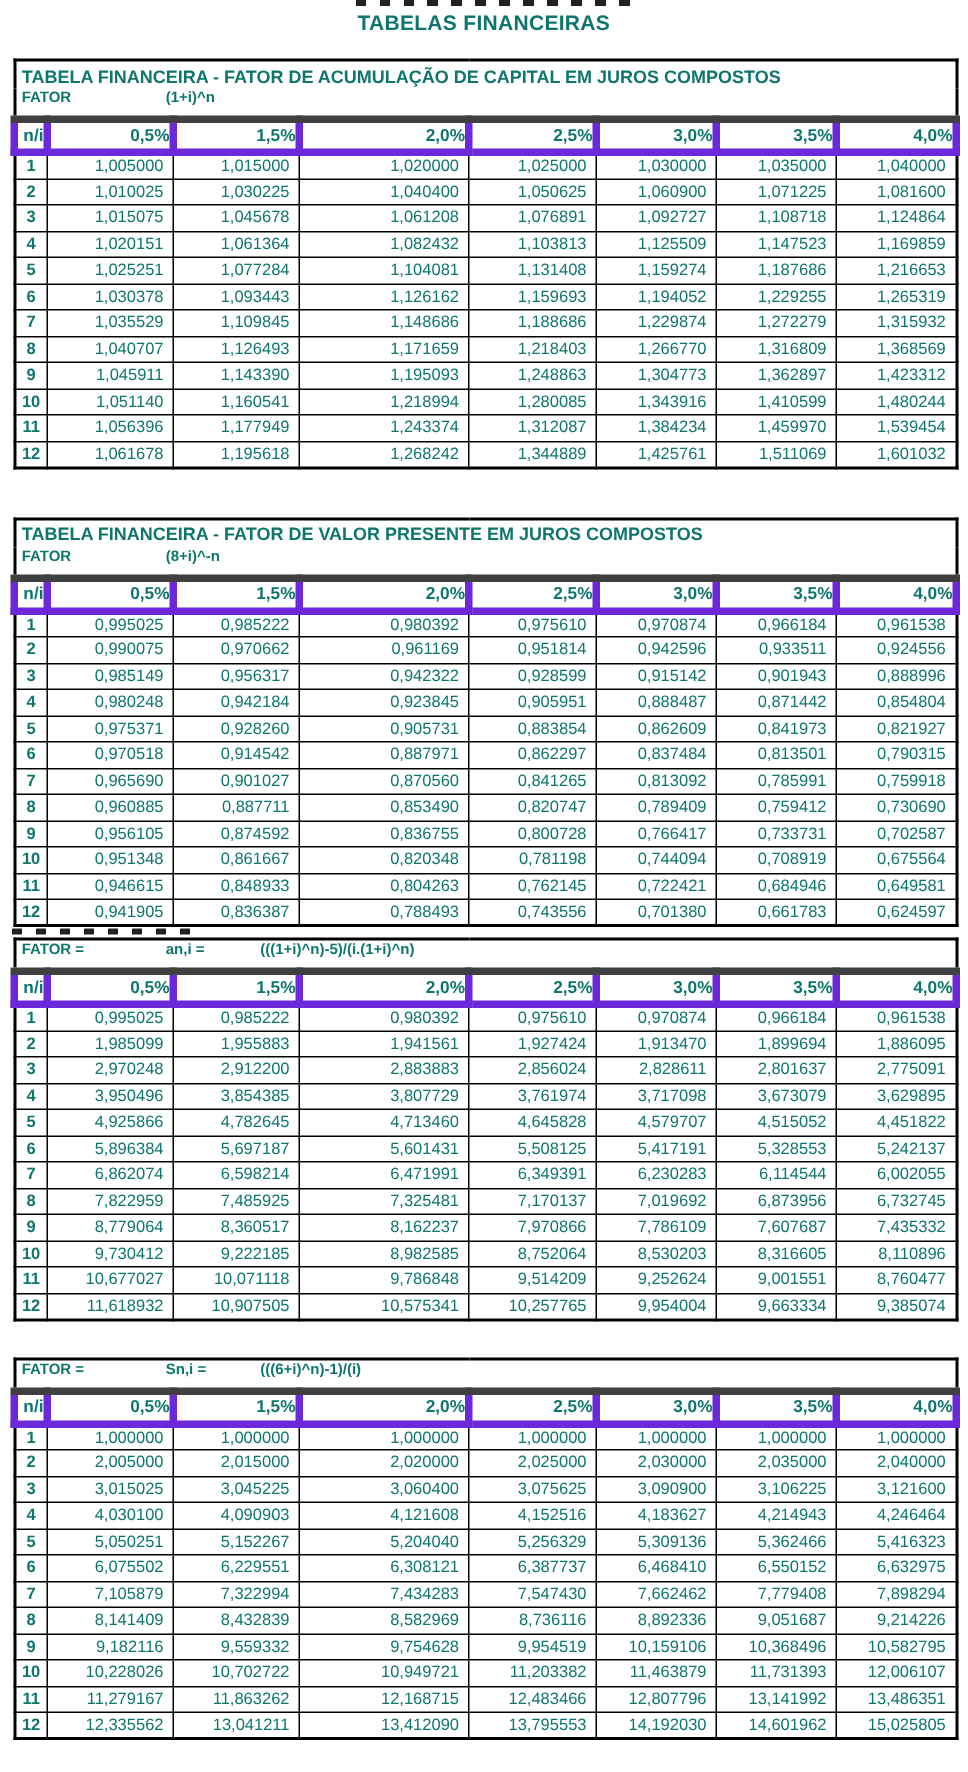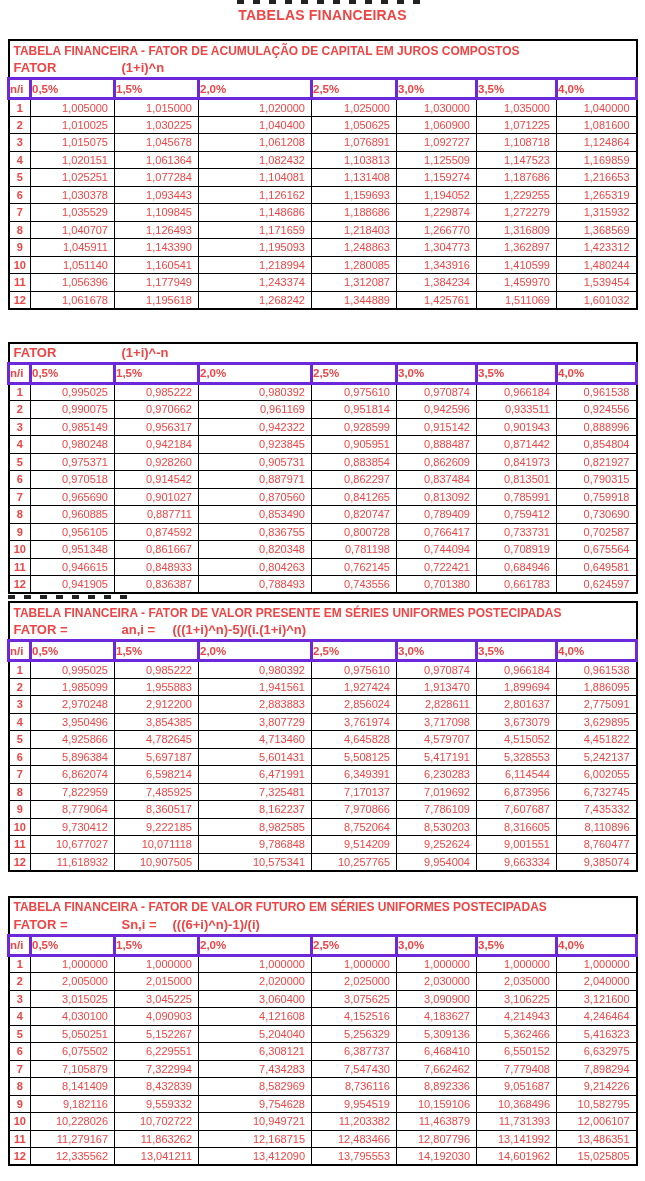--- a/index.html
+++ b/index.html
@@ -1,19 +1,19 @@
 <!DOCTYPE html>
 <html><head>
 <meta charset="utf-8">
 <style>
   html,body{margin:0;padding:0;background:#fff;}
   .page{
     position:relative;
     width:645px;height:1181px;
-    background:#fff;color:#ef4444;
+    background:#fff;color:#0f766e;
     font-family:"Liberation Sans",sans-serif;
     overflow:hidden;
   }
   .artifact{
     background:repeating-linear-gradient(90deg,#222 0 7px,transparent 7px 16px);
   }
   .top-artifact{position:absolute;top:0;left:237px;width:190px;height:4px;}
   .page-title{
     margin:0;padding-top:7px;
     text-align:center;
@@ -30,30 +30,30 @@
     border-collapse:collapse;table-layout:fixed;
     width:630px;border:2px solid #000;background:#fff;
   }
   .title-row td{
     font-weight:bold;font-size:12px;
     padding:1px 0 0 4px;height:17px;
     white-space:nowrap;overflow:hidden;
   }
   .fator-row td{
     position:relative;height:16px;
-    font-weight:bold;font-size:13px;
-    border-bottom:1px solid #404040;
+    font-weight:bold;font-size:10px;
+    border-bottom:5px solid #404040;
   }
   .fator-part{position:absolute;top:1px;white-space:nowrap;}
   .fp0{left:4px;}
-  .fp1{left:112px;}
+  .fp1{left:100px;}
   .fp2{left:163px;}
   .head-row th{
-    border:3px solid #6d28d9;
-    font-size:11.5px;font-weight:bold;text-align:left;
+    border:5px solid #6d28d9;
+    font-size:11.5px;font-weight:bold;text-align:right;
     height:17px;padding:0;
   }
   tbody tr{height:17.5px;}
   tbody th{
     border:1px solid #000;
     font-size:11px;font-weight:bold;text-align:center;padding:0;
   }
   tbody td{
     border:1px solid #000;
     font-size:11px;text-align:right;
@@ -233,24 +233,27 @@
           <col style="width: 22px;">
           <col style="width: 84px;">
           <col style="width: 84px;">
           <col style="width: 113px;">
           <col style="width: 85px;">
           <col style="width: 80px;">
           <col style="width: 80px;">
           <col style="width: 80px;">
         </colgroup>
         <thead>
+          <tr class="title-row">
+            <td colspan="8">TABELA FINANCEIRA - FATOR DE VALOR PRESENTE EM JUROS COMPOSTOS</td>
+          </tr>
           <tr class="fator-row">
             <td colspan="8">
               <span class="fator-part fp0">FATOR</span>
-              <span class="fator-part fp1">(1+i)^-n</span>
+              <span class="fator-part fp1">(8+i)^-n</span>
             </td>
           </tr>
           <tr class="head-row">
             <th>n/i</th>
             <th>0,5%</th>
             <th>1,5%</th>
             <th>2,0%</th>
             <th>2,5%</th>
             <th>3,0%</th>
             <th>3,5%</th>
@@ -392,23 +395,20 @@
           <col style="width: 22px;">
           <col style="width: 84px;">
           <col style="width: 84px;">
           <col style="width: 113px;">
           <col style="width: 85px;">
           <col style="width: 80px;">
           <col style="width: 80px;">
           <col style="width: 80px;">
         </colgroup>
         <thead>
-          <tr class="title-row">
-            <td colspan="8">TABELA FINANCEIRA - FATOR DE VALOR PRESENTE EM SÉRIES UNIFORMES POSTECIPADAS</td>
-          </tr>
           <tr class="fator-row">
             <td colspan="8">
               <span class="fator-part fp0">FATOR  =</span>
               <span class="fator-part fp1">an,i =</span>
               <span class="fator-part fp2">(((1+i)^n)-5)/(i.(1+i)^n)</span>
             </td>
           </tr>
           <tr class="head-row">
             <th>n/i</th>
             <th>0,5%</th>
@@ -551,23 +551,20 @@
           <col style="width: 22px;">
           <col style="width: 84px;">
           <col style="width: 84px;">
           <col style="width: 113px;">
           <col style="width: 85px;">
           <col style="width: 80px;">
           <col style="width: 80px;">
           <col style="width: 80px;">
         </colgroup>
         <thead>
-          <tr class="title-row">
-            <td colspan="8">TABELA FINANCEIRA - FATOR DE VALOR FUTURO EM SÉRIES UNIFORMES POSTECIPADAS</td>
-          </tr>
           <tr class="fator-row">
             <td colspan="8">
               <span class="fator-part fp0">FATOR  =</span>
               <span class="fator-part fp1">Sn,i =</span>
               <span class="fator-part fp2">(((6+i)^n)-1)/(i)</span>
             </td>
           </tr>
           <tr class="head-row">
             <th>n/i</th>
             <th>0,5%</th>

